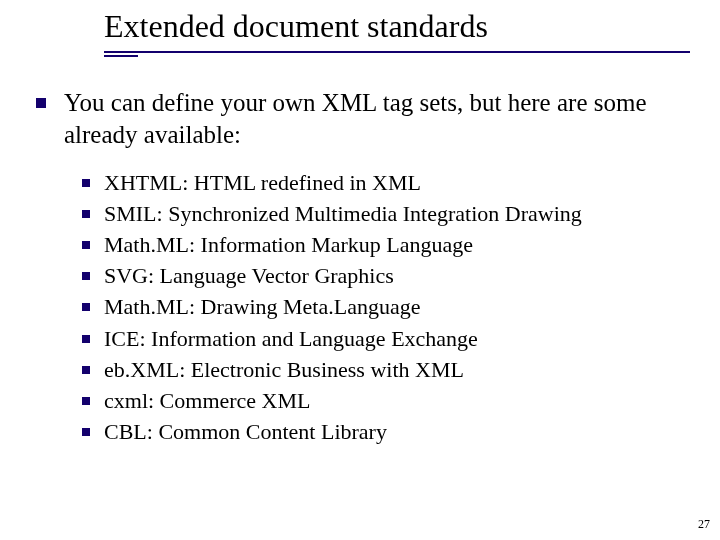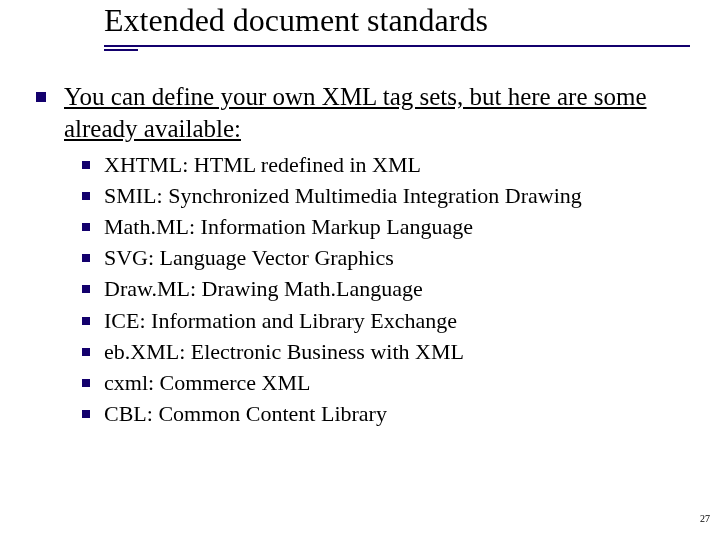--- a/index.html
+++ b/index.html
@@ -11,21 +11,21 @@
     font-family: "Times New Roman", Times, serif;
     color: #000;
     position: relative;
     overflow: hidden;
   }
   .slide {
     width: 720px;
     height: 540px;
     position: relative;
     box-sizing: border-box;
-    padding: 2px 30px 0 30px;
+    padding: 8px 30px 0 30px;
   }
   .title-wrap {
     padding-left: 74px;
   }
   .title {
     font-size: 32px;
     font-weight: 400;
     line-height: 1.15;
     letter-spacing: 0px;
   }
@@ -54,24 +54,23 @@
     width: 10px;
     height: 10px;
     background: #13006d;
     margin-top: 11px;
     margin-right: 18px;
     flex: 0 0 auto;
   }
   .level1-text {
     font-size: 25px;
     line-height: 1.28;
-    text-decoration: underline;
   }
   .sublist {
-    margin-top: 6px;
+    margin-top: 18px;
     padding-left: 46px;
   }
   .level2 {
     display: flex;
     align-items: flex-start;
     margin-bottom: 3px;
   }
   .bullet2 {
     display: inline-block;
     width: 8px;
@@ -81,22 +80,22 @@
     margin-right: 14px;
     flex: 0 0 auto;
   }
   .level2-text {
     font-size: 22px;
     line-height: 1.28;
   }
   .pagenum {
     position: absolute;
     right: 10px;
-    bottom: 16px;
-    font-size: 10px;
+    bottom: 8px;
+    font-size: 12px;
     color: #000;
   }
 </style>
 </head>
 <body>
 
 <div class="slide">
 
   <div class="title-wrap">
     <div class="title">Extended document standards</div>
@@ -122,25 +121,25 @@
       <div class="level2">
         <span class="bullet2"></span>
         <span class="level2-text">Math.ML: Information Markup Language</span>
       </div>
       <div class="level2">
         <span class="bullet2"></span>
         <span class="level2-text">SVG: Language Vector Graphics</span>
       </div>
       <div class="level2">
         <span class="bullet2"></span>
-        <span class="level2-text">Draw.ML: Drawing Math.Language</span>
+        <span class="level2-text">Math.ML: Drawing Meta.Language</span>
       </div>
       <div class="level2">
         <span class="bullet2"></span>
-        <span class="level2-text">ICE: Information and Library Exchange</span>
+        <span class="level2-text">ICE: Information and Language Exchange</span>
       </div>
       <div class="level2">
         <span class="bullet2"></span>
         <span class="level2-text">eb.XML: Electronic Business with XML</span>
       </div>
       <div class="level2">
         <span class="bullet2"></span>
         <span class="level2-text">cxml: Commerce XML</span>
       </div>
       <div class="level2">

